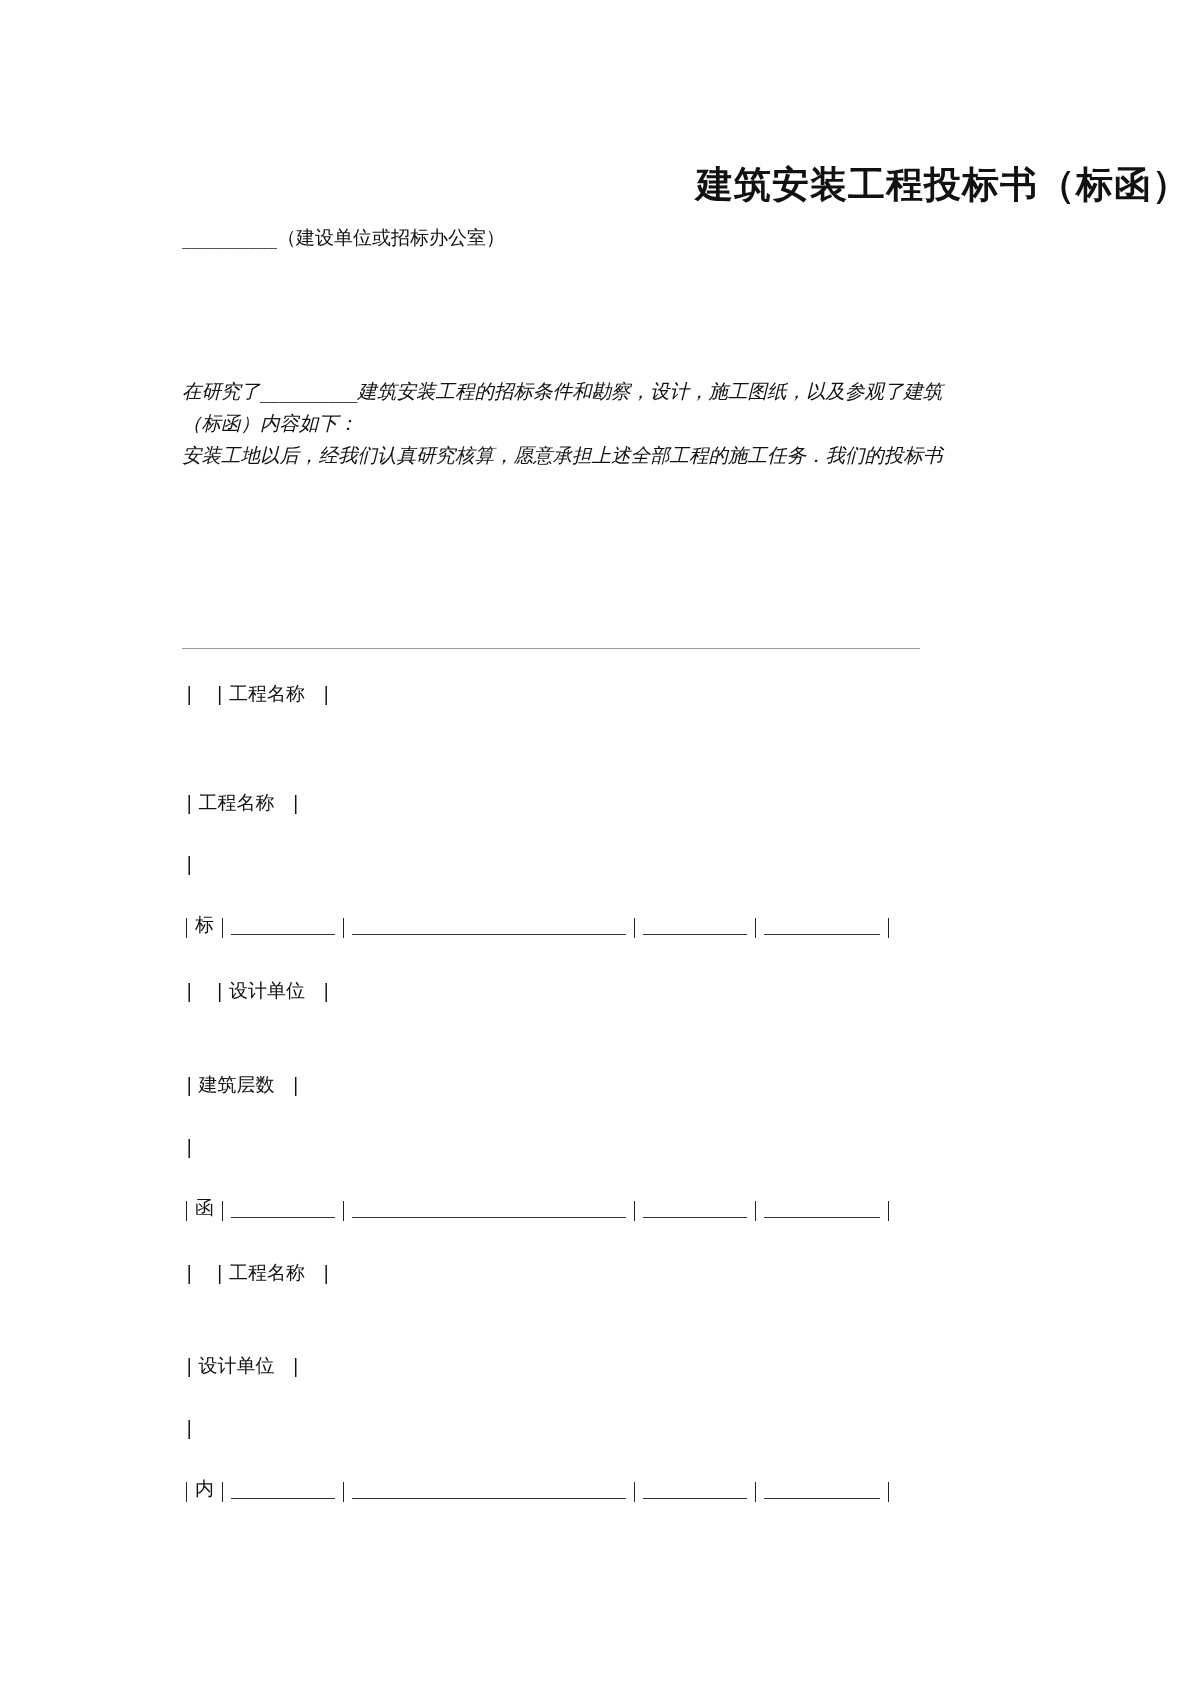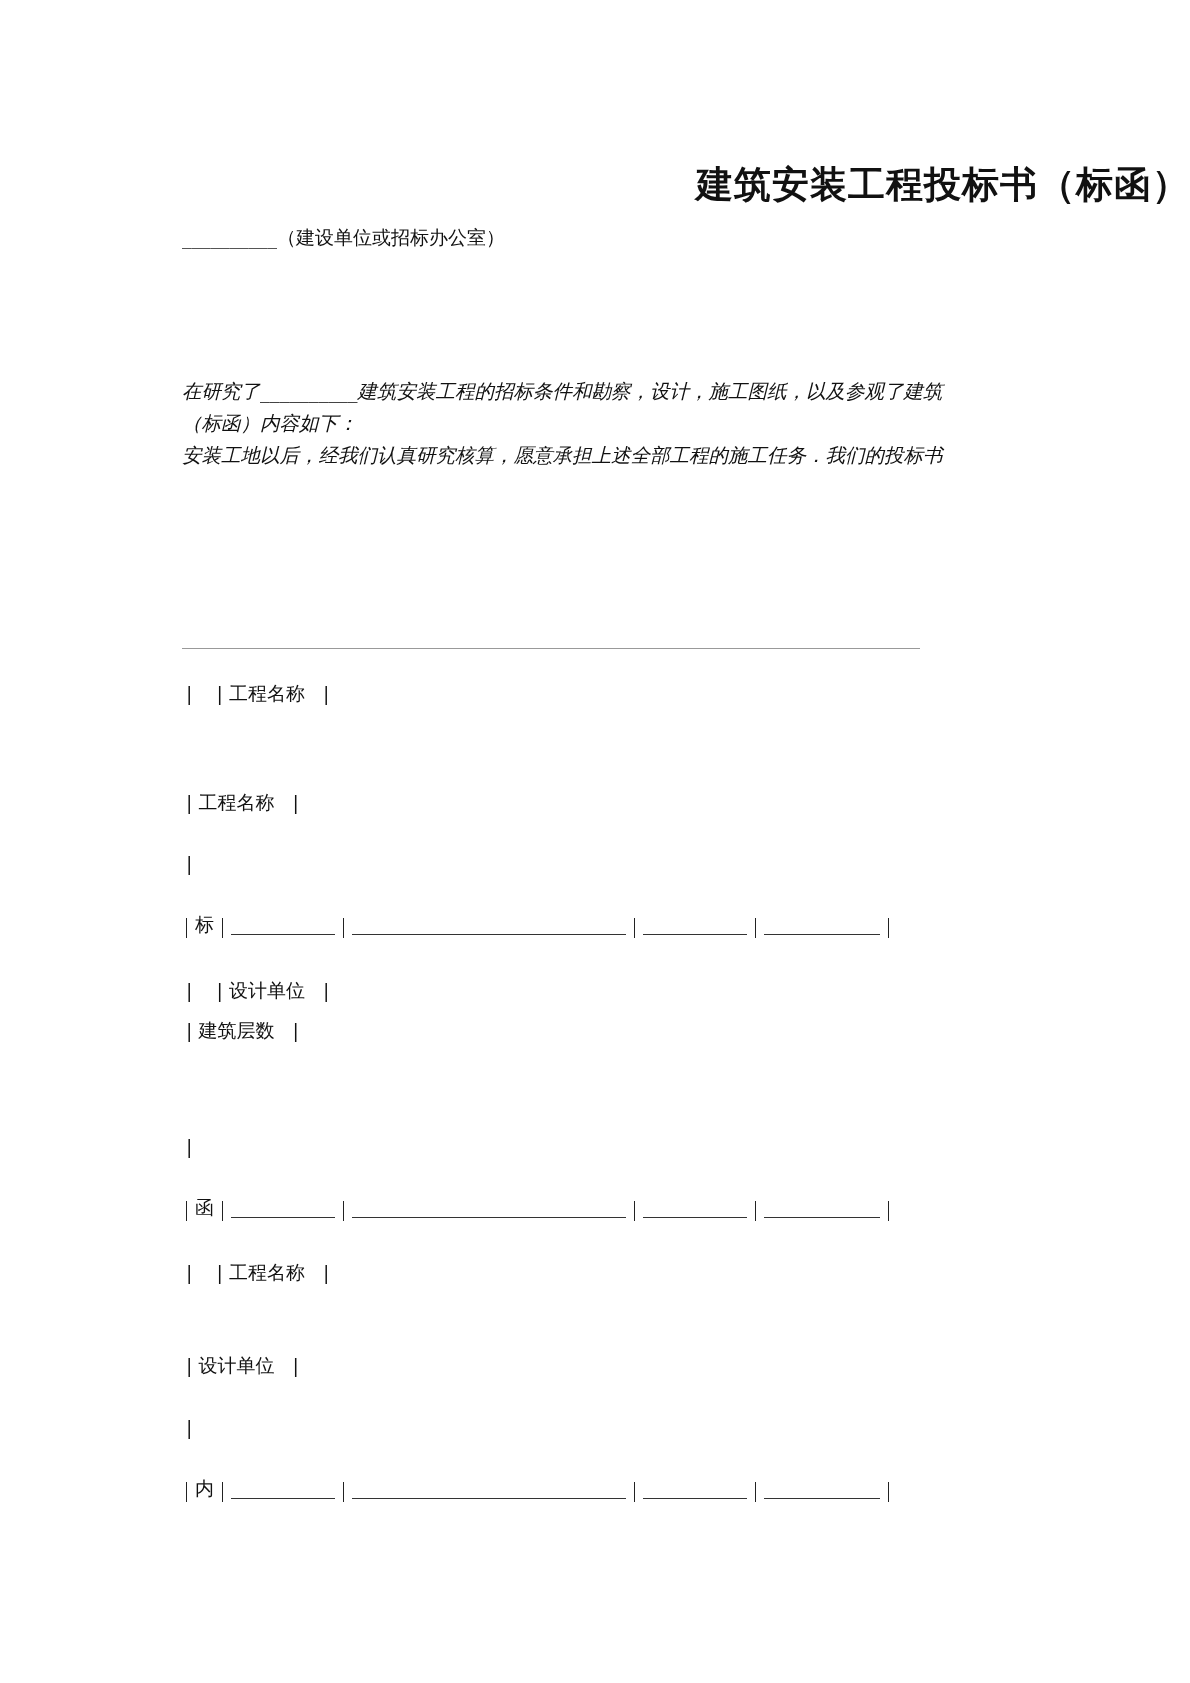--- a/index.html
+++ b/index.html
@@ -48,21 +48,21 @@
     <span class="bar"></span>
     <span class="cell" style="width:274px"></span>
     <span class="bar"></span>
     <span class="cell" style="width:104px"></span>
     <span class="bar"></span>
     <span class="cell" style="width:116px"></span>
     <span class="bar"></span>
   </div>
 
   <div class="row" style="top:978px">|    | 设计单位   |</div>
-  <div class="row" style="top:1018px">| 建筑层数   |</div>
+  <div class="row" style="top:1072px">| 建筑层数   |</div>
   <div class="row" style="top:1135px">|</div>
 
   <div class="gridrow" style="top:1197px">
     <span class="bar"></span>
     <span style="margin-right:8px">函</span>
     <span class="bar"></span>
     <span class="cell" style="width:104px"></span>
     <span class="bar"></span>
     <span class="cell" style="width:274px"></span>
     <span class="bar"></span>

